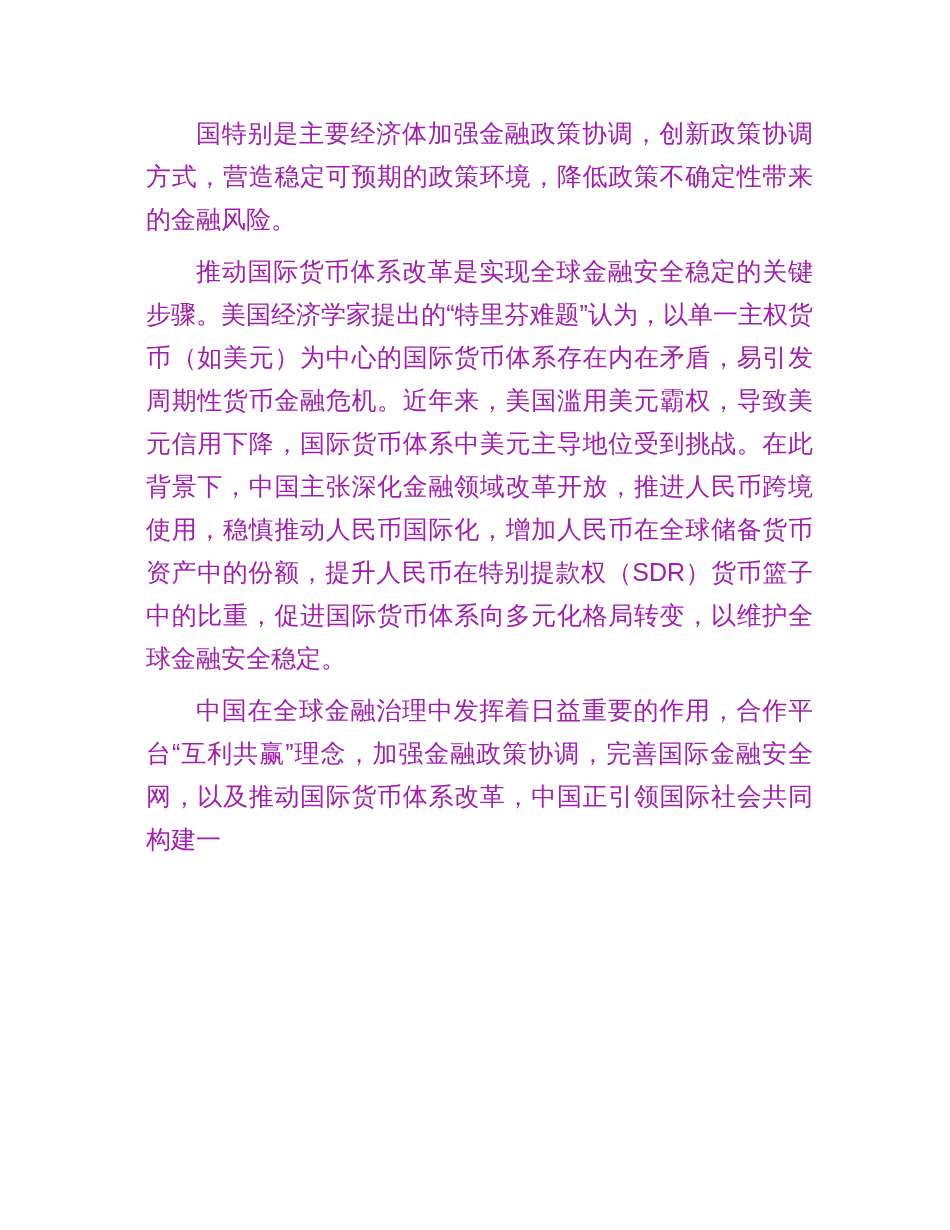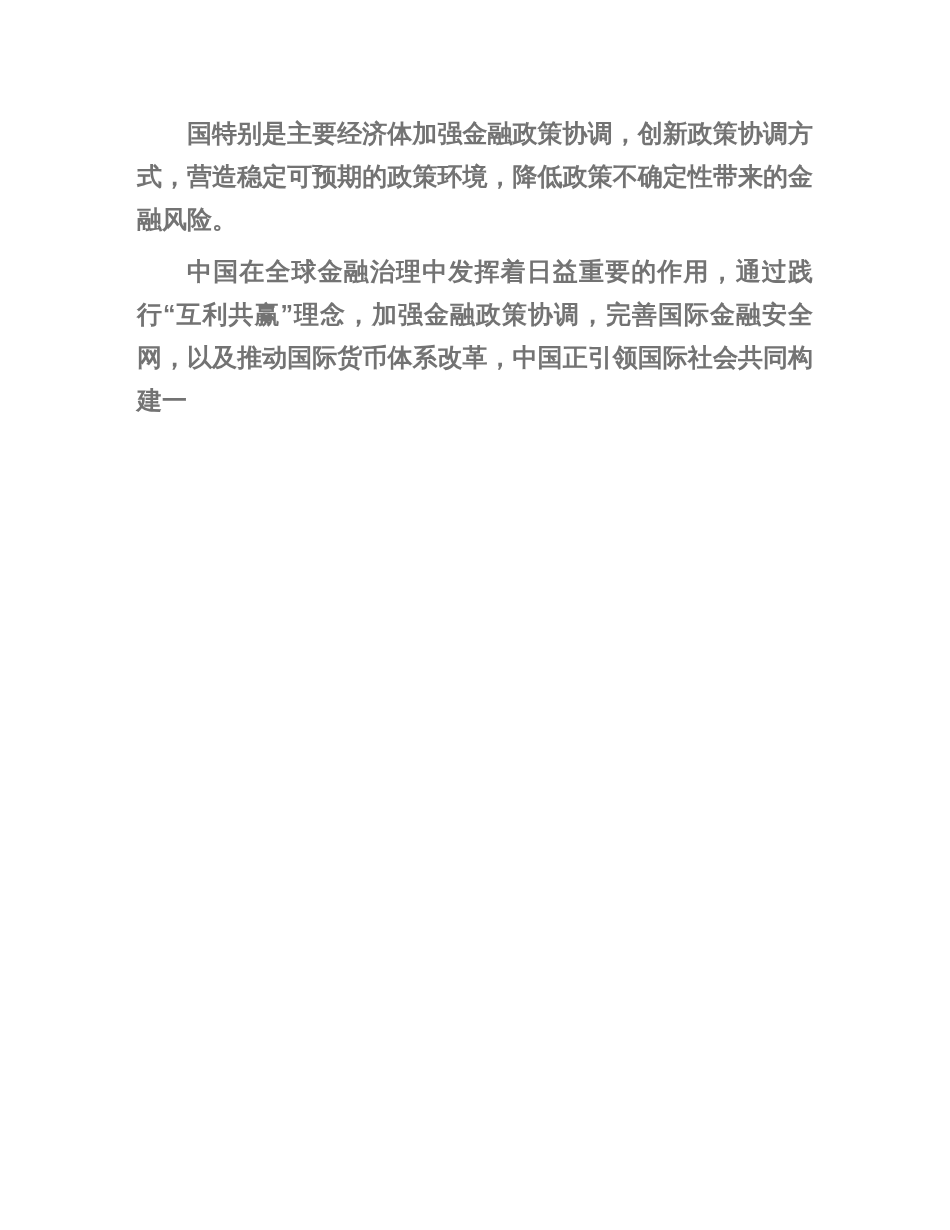--- a/index.html
+++ b/index.html
@@ -11,30 +11,31 @@
     position: relative;
     width: 950px;
     height: 1230px;
     background: #ffffff;
     box-sizing: border-box;
     padding: 112px 137px 0 137px;
     overflow: hidden;
     font-family: "Liberation Sans", sans-serif;
   }
   .para {
-    margin: 0 0 9px 0;
-    color: #737373;
+    margin: 0 0 9px 9px;
+    color: #a21caf;
     font-size: 25px;
     line-height: 43px;
-    font-weight: 700;
+    font-weight: 400;
     text-align: justify;
     text-indent: 2em;
     word-break: normal;
     overflow-wrap: break-word;
   }
 </style>
 </head>
 <body>
 
 <div class="page">
   <p class="para">国特别是主要经济体加强金融政策协调，创新政策协调方式，营造稳定可预期的政策环境，降低政策不确定性带来的金融风险。</p>
-  <p class="para">中国在全球金融治理中发挥着日益重要的作用，通过践行“互利共赢”理念，加强金融政策协调，完善国际金融安全网，以及推动国际货币体系改革，中国正引领国际社会共同构建一</p>
+  <p class="para">推动国际货币体系改革是实现全球金融安全稳定的关键步骤。美国经济学家提出的“特里芬难题”认为，以单一主权货币（如美元）为中心的国际货币体系存在内在矛盾，易引发周期性货币金融危机。近年来，美国滥用美元霸权，导致美元信用下降，国际货币体系中美元主导地位受到挑战。在此背景下，中国主张深化金融领域改革开放，推进人民币跨境使用，稳慎推动人民币国际化，增加人民币在全球储备货币资产中的份额，提升人民币在特别提款权（SDR）货币篮子中的比重，促进国际货币体系向多元化格局转变，以维护全球金融安全稳定。</p>
+  <p class="para">中国在全球金融治理中发挥着日益重要的作用，合作平台“互利共赢”理念，加强金融政策协调，完善国际金融安全网，以及推动国际货币体系改革，中国正引领国际社会共同构建一</p>
 </div>
 
 </body></html>

